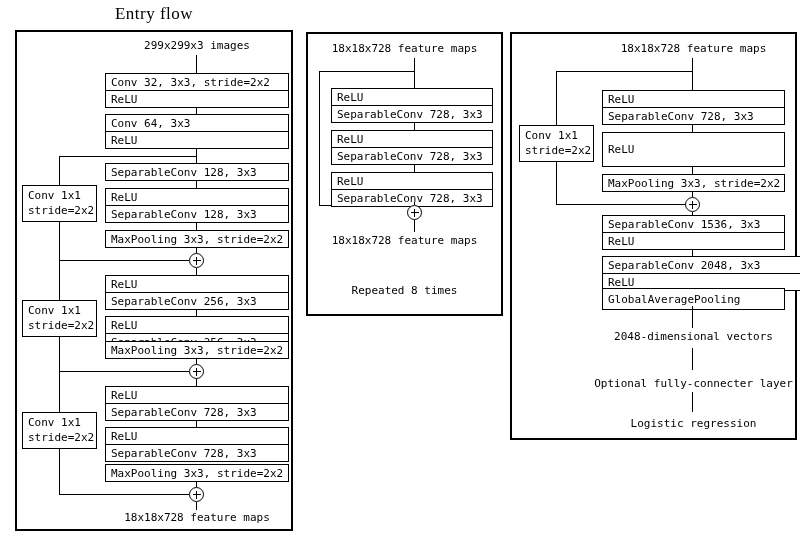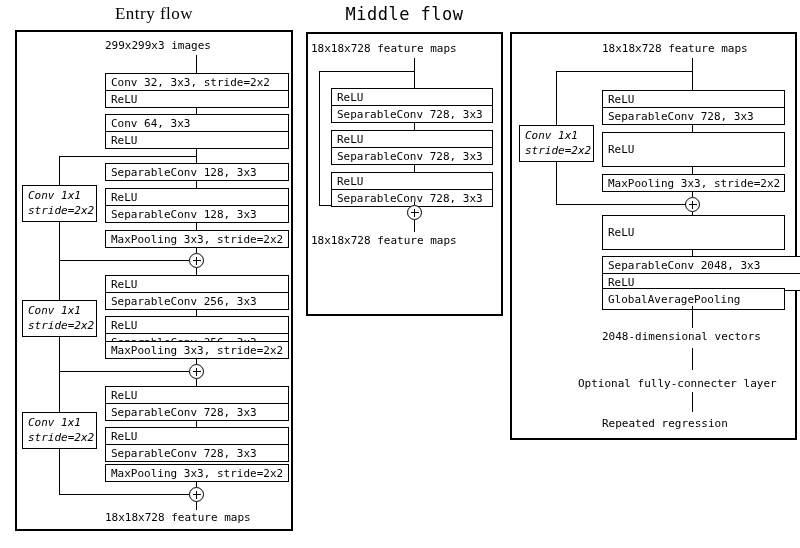--- a/index.html
+++ b/index.html
@@ -69,27 +69,27 @@
     flex-direction: column;
     justify-content: center;
     align-items: flex-start;
     padding-left: 5px;
   }
   .skipbox span {
     font-size: 11px;
     line-height: 1.35;
     white-space: nowrap;
     color: #000;
-    font-style: italic;
   }
   
   .annot {
     position: absolute;
     font-size: 11px;
     white-space: nowrap;
+    text-align: center;
     color: #000;
     line-height: 1;
   }
   
   .vline {
     position: absolute;
     width: 0;
     border-left: 1.5px solid #000;
   }
   .hline {
@@ -219,21 +219,20 @@
 
   <div class="opbox" style="left:105px; top:464px; width:184px; height:18px;">
     <div class="oprow">MaxPooling 3x3, stride=2x2</div>
   </div>
   <div class="vline" style="left:196px; top:482px; height:5px;"></div>
   <div class="plus" style="left:189px; top:487px;"></div>
   <div class="vline" style="left:196px; top:502px; height:8px;"></div>
 
   <div class="annot" style="left:105px; top:512px; width:184px;">18x18x728 feature maps</div>
 
-  <div class="flow-title" style="left:306px; top:4px; width:197px;">Middle flow</div>
   <div class="panel" style="left:306px; top:32px; width:197px; height:284px;"></div>
 
   <div class="annot" style="left:311px; top:43px; width:187px;">18x18x728 feature maps</div>
 
   <div class="vline" style="left:414px; top:58px; height:30px;"></div>
 
   <div class="hline" style="left:319px; top:71px; width:96px;"></div>
   <div class="vline" style="left:319px; top:71px; height:135px;"></div>
   <div class="hline" style="left:319px; top:205px; width:89px;"></div>
 
@@ -253,20 +252,21 @@
     <div class="oprow">ReLU</div>
     <div class="oprow">SeparableConv 728, 3x3</div>
   </div>
   <div class="vline" style="left:414px; top:202px; height:3px;"></div>
 
   <div class="plus" style="left:407px; top:205px;"></div>
   <div class="vline" style="left:414px; top:220px; height:12px;"></div>
 
   <div class="annot" style="left:311px; top:235px; width:187px;">18x18x728 feature maps</div>
 
+  <div class="annot" style="left:311px; top:285px; width:187px;">Repeated 8 times</div>
 
   <div class="panel" style="left:510px; top:32px; width:287px; height:408px;"></div>
 
   <div class="annot" style="left:602px; top:43px; width:183px;">18x18x728 feature maps</div>
 
   <div class="vline" style="left:692px; top:58px; height:32px;"></div>
 
   <div class="hline" style="left:556px; top:71px; width:137px;"></div>
   <div class="vline" style="left:556px; top:71px; height:134px;"></div>
   <div class="hline" style="left:556px; top:204px; width:130px;"></div>
@@ -288,20 +288,21 @@
   <div class="vline" style="left:692px; top:167px; height:7px;"></div>
 
   <div class="opbox" style="left:602px; top:174px; width:183px; height:18px;">
     <div class="oprow">MaxPooling 3x3, stride=2x2</div>
   </div>
   <div class="vline" style="left:692px; top:192px; height:5px;"></div>
   <div class="plus" style="left:685px; top:197px;"></div>
   <div class="vline" style="left:692px; top:212px; height:6px;"></div>
 
   <div class="opbox" style="left:602px; top:215px; width:183px; height:35px;">
+    <div class="oprow">SeparableConv 1536, 3x3</div>
     <div class="oprow">ReLU</div>
   </div>
   <div class="vline" style="left:692px; top:250px; height:6px;"></div>
 
   <div class="opbox" style="left:602px; top:256px; width:201px; height:35px;">
     <div class="oprow">SeparableConv 2048, 3x3</div>
     <div class="oprow">ReLU</div>
   </div>
   <div class="vline" style="left:692px; top:291px; height:6px;"></div>
 
@@ -311,15 +312,15 @@
   <div class="vline" style="left:692px; top:306px; height:22px;"></div>
 
   <div class="annot" style="left:602px; top:331px; width:183px;">2048-dimensional vectors</div>
 
   <div class="vline" style="left:692px; top:348px; height:22px;"></div>
 
   <div class="annot" style="left:578px; top:378px; width:231px;">Optional fully-connecter layer</div>
 
   <div class="vline" style="left:692px; top:392px; height:20px;"></div>
 
-  <div class="annot" style="left:602px; top:418px; width:183px;">Repeated regression</div>
+  <div class="annot" style="left:602px; top:418px; width:183px;">Logistic regression</div>
 
 </div>
 
 </body></html>

